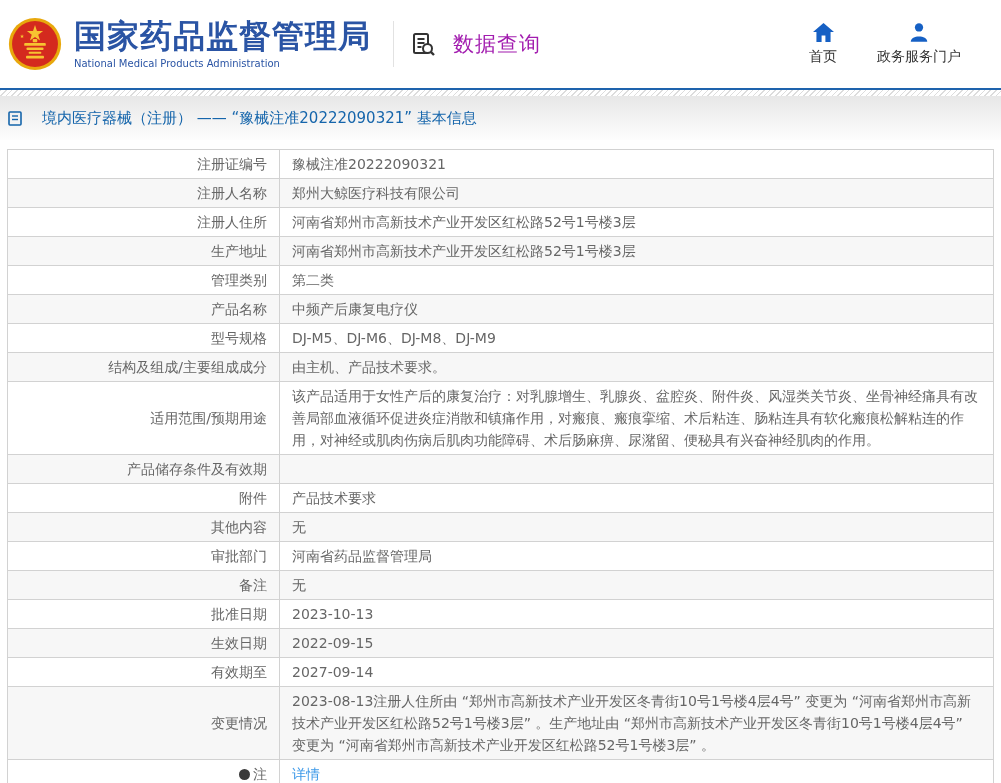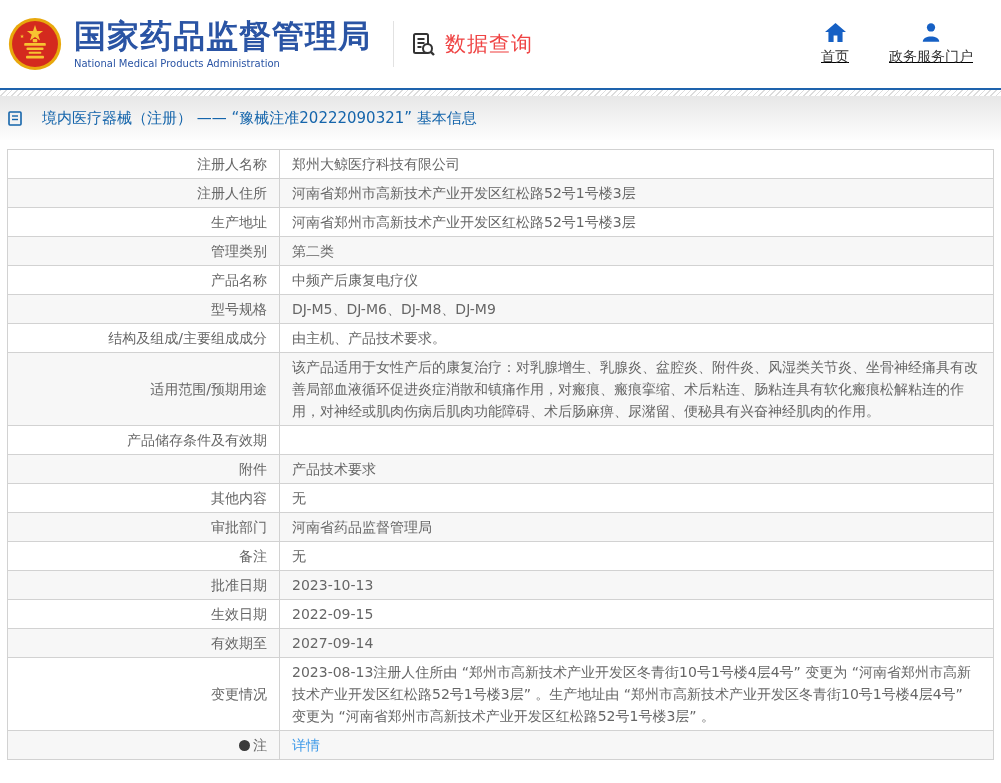--- a/index.html
+++ b/index.html
@@ -22,24 +22,24 @@
   .logo-group { display: flex; align-items: center; cursor: pointer; }
   .emblem { width: 54px; height: 54px; flex: 0 0 auto; }
   .logo-text { margin-left: 12px; }
   .logo-title {
     color: #2a54a4; font-size: 32px; font-weight: bold;
     letter-spacing: 1px; line-height: 1.1; white-space: nowrap;
   }
   .logo-sub { color: #2a54a4; font-size: 10px; margin-top: 3px; white-space: nowrap; }
   .header-divider { width: 1px; height: 46px; background: #e2e2e2; margin: 0 16px 0 22px; }
   .data-query {
-    display: flex; align-items: center; gap: 8px;
-    color: #ef4444; font-size: 21px; letter-spacing: 1px; cursor: pointer;
-  }
-  .header-nav { margin-left: auto; display: flex; gap: 40px; margin-right: 28px; text-decoration: underline; }
+    display: flex; align-items: center; gap: 16px;
+    color: #a21caf; font-size: 21px; letter-spacing: 1px; cursor: pointer;
+  }
+  .header-nav { margin-left: auto; display: flex; gap: 40px; margin-right: 40px; }
   .nav-item {
     display: flex; flex-direction: column; align-items: center;
     font-size: 14px; color: #333; cursor: pointer;
   }
   .nav-item .nav-label { margin-top: 5px; white-space: nowrap; }
 
   
   .header-rule { height: 2px; background: #1e63ad; }
   .hatch {
     height: 6px;
@@ -155,20 +155,24 @@
       <line x1="4" y1="8.5" x2="10" y2="8.5" stroke="#1565ab" stroke-width="1.4"></line>
     </svg>
     <span>境内医疗器械（注册） —— “豫械注准20222090321” 基本信息</span>
   </div>
 </div>
 
 <div class="content">
   <table class="info-table">
     <tbody id="info-tbody">
         <tr>
+          <td class="cell-label">注册证编号</td>
+          <td class="cell-value">豫械注准20222090321</td>
+        </tr>
+        <tr>
           <td class="cell-label">注册人名称</td>
           <td class="cell-value">郑州大鲸医疗科技有限公司</td>
         </tr>
         <tr>
           <td class="cell-label">注册人住所</td>
           <td class="cell-value">河南省郑州市高新技术产业开发区红松路52号1号楼3层</td>
         </tr>
         <tr>
           <td class="cell-label">生产地址</td>
           <td class="cell-value">河南省郑州市高新技术产业开发区红松路52号1号楼3层</td>

